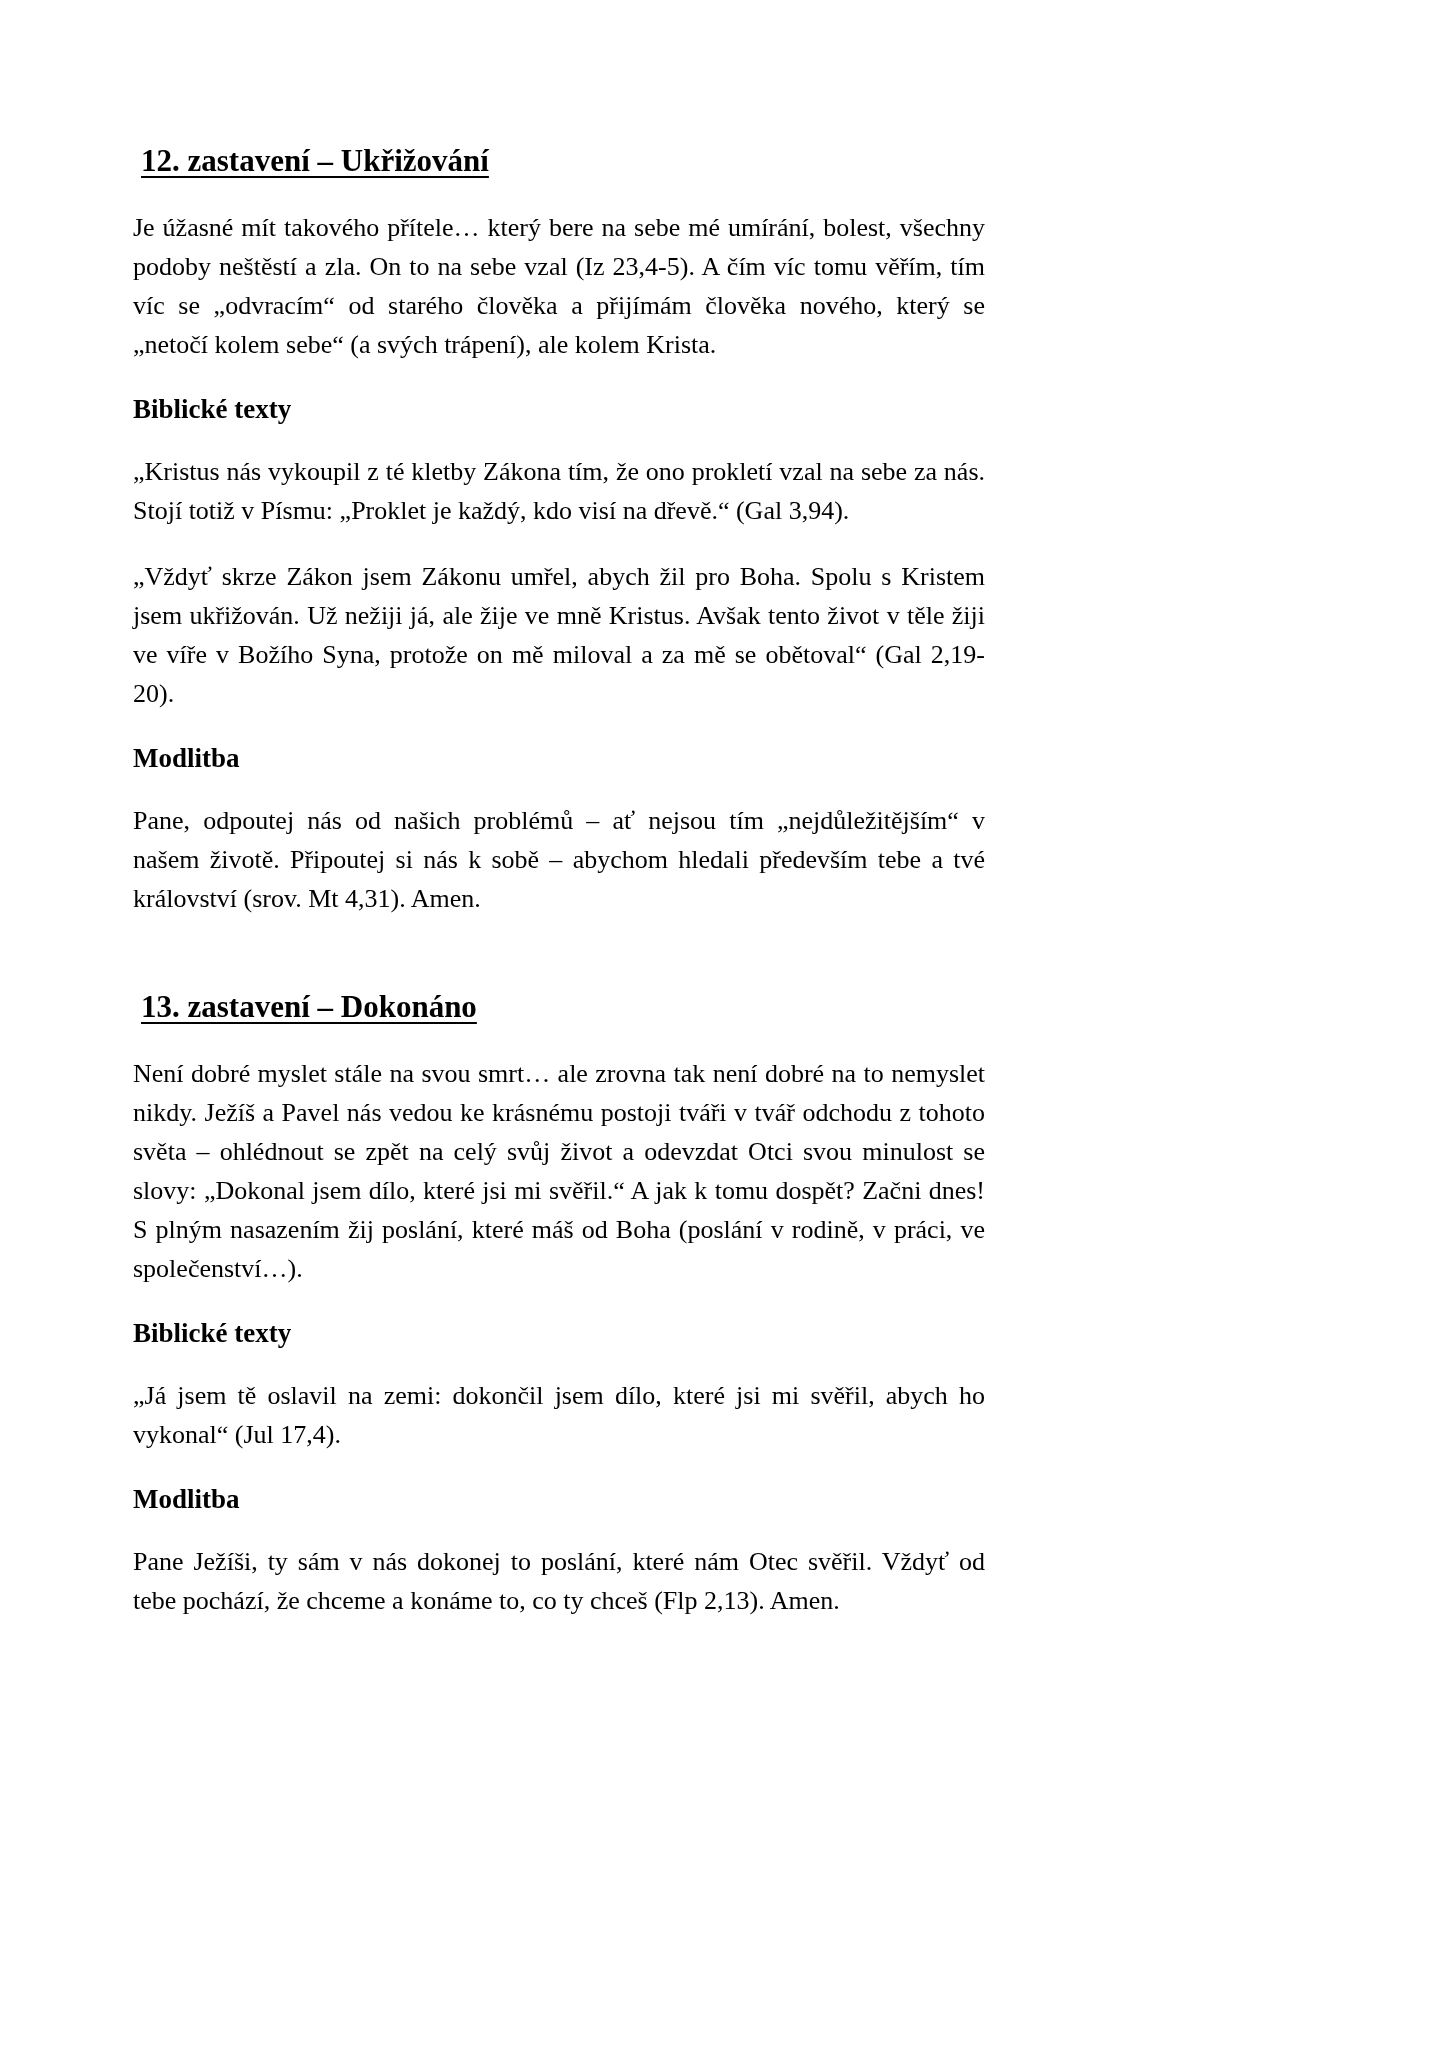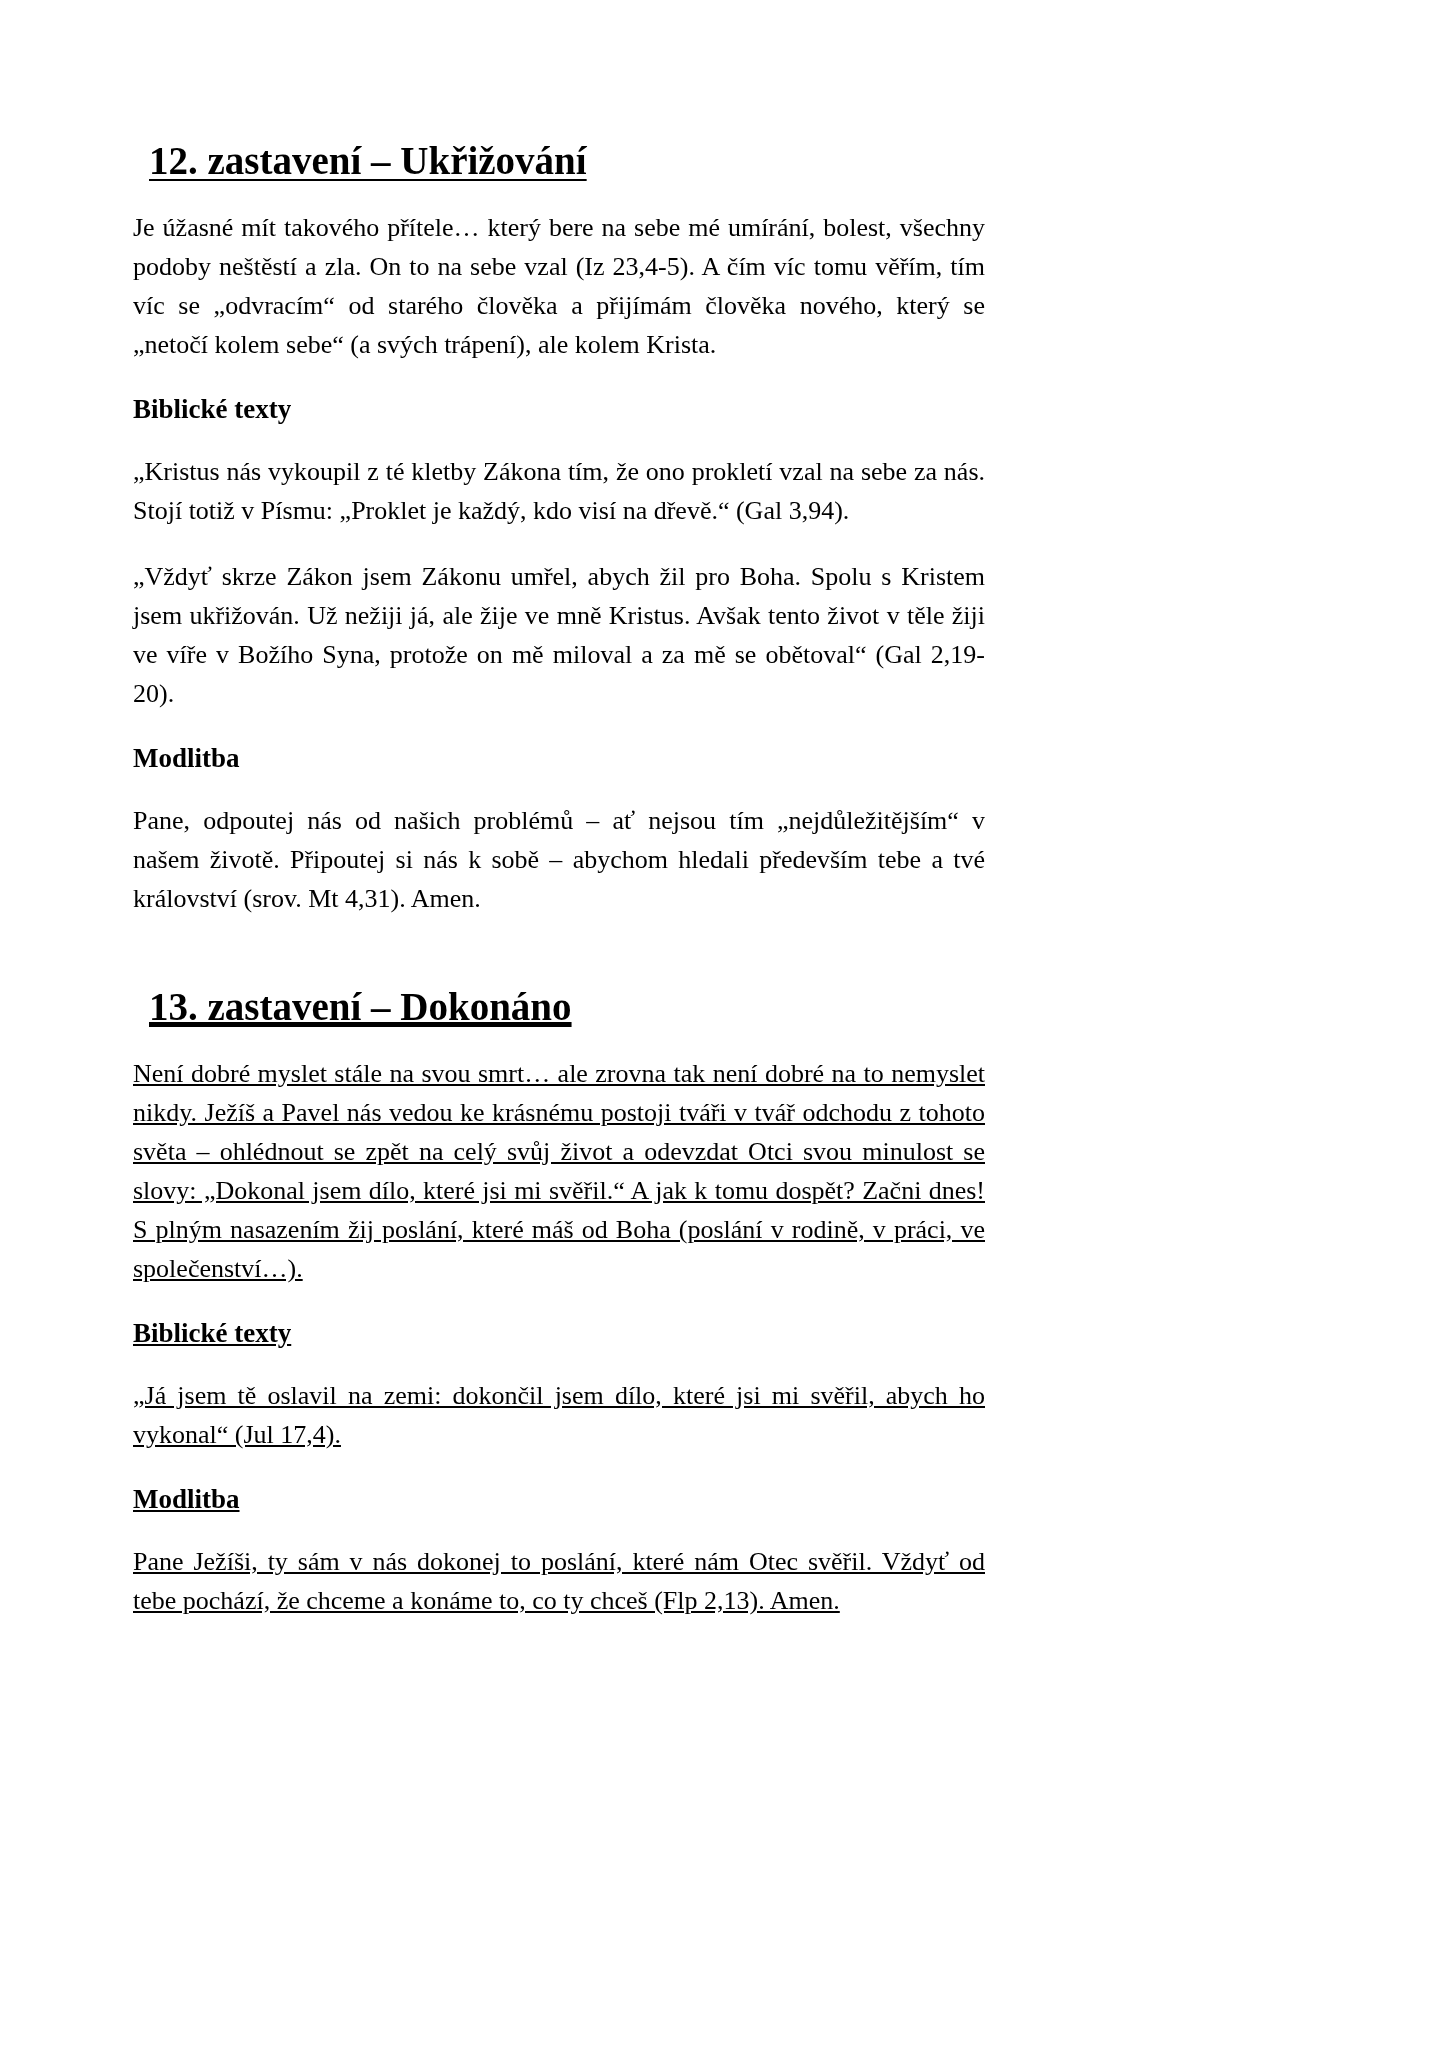--- a/index.html
+++ b/index.html
@@ -20,43 +20,42 @@
     box-sizing: border-box;
     position: absolute;
     top: 0;
     left: 0;
     width: 1448px;
     height: 2048px;
     padding: 142px 463px 0 133px;
   }
   .station-heading {
     font-family: "Liberation Serif", serif;
-    font-size: 39px;
+    font-size: 31px;
     font-weight: bold;
     line-height: 38px;
     text-decoration: underline;
     text-decoration-thickness: 2px;
     text-underline-offset: 5px;
-    margin: 0 0 28px 16px;
+    margin: 0 0 28px 8px;
   }
   .body-para {
     font-size: 26px;
     line-height: 39px;
     text-align: justify;
     margin: 0 0 27px 0;
   }
   .sub-heading {
     font-size: 27px;
     font-weight: bold;
     line-height: 36px;
     margin: 6px 0 25px 0;
   }
   .station-second {
     margin-top: 70px;
-    text-decoration: underline;
   }
 </style>
 </head>
 <body>
 
 <div class="page">
 
   <section class="station">
     <h1 class="station-heading">12. zastavení – Ukřižování</h1>
     <p class="body-para">Je úžasné mít takového přítele… který bere na sebe mé umírání, bolest, všechny podoby neštěstí a zla. On to na sebe vzal (Iz 23,4-5). A čím víc tomu věřím, tím víc se „odvracím“ od starého člověka a přijímám člověka nového, který se „netočí kolem sebe“ (a svých trápení), ale kolem Krista.</p>

